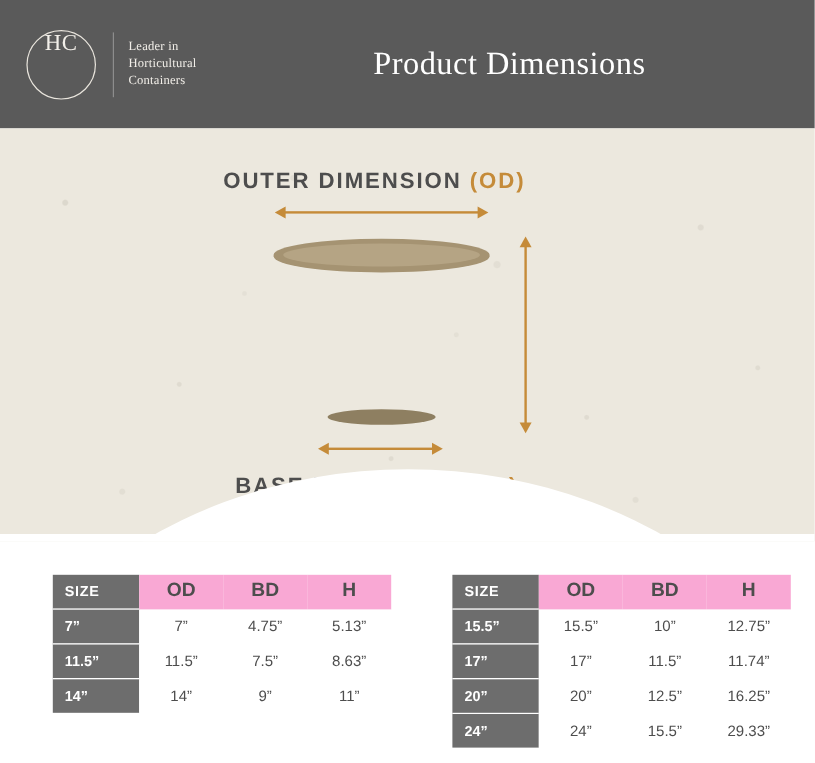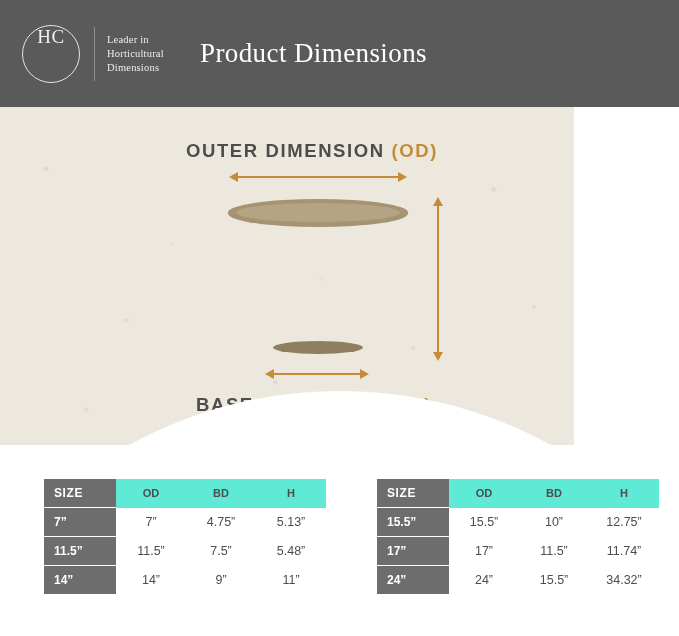--- a/index.html
+++ b/index.html
@@ -62,32 +62,33 @@
   }
   .logo-text {
     color: #f1eee8;
     font-size: 10.5px;
     line-height: 14px;
     font-family: "Liberation Serif", serif;
     letter-spacing: 0.2px;
   }
   .header-title {
     flex: 1;
+    text-align: center;
     color: #ffffff;
     font-family: "Liberation Serif", serif;
     font-size: 27px;
     letter-spacing: 0.4px;
     padding-right: 30px;
   }
 
   
   .panel {
     position: absolute;
     left: 0; top: 107px;
-    width: 574px;
+    width: 679px;
     height: 344px;
     background: #ece8de;
     overflow: hidden;
   }
   .panel-speckle {
     position: absolute;
     inset: 0;
     opacity: 0.55;
     background-image:
       radial-gradient(circle at 8% 18%, rgba(160,155,140,0.35) 0 2px, transparent 3px),
@@ -256,25 +257,25 @@
     background: #6d6d6d;
     color: #ffffff;
     font-weight: bold;
     letter-spacing: 0.6px;
     width: 62px;
     font-size: 12px;
     text-align: left;
     padding-left: 10px;
   }
   table.dim th.col-head {
-    background: #5eead4;
+    background: #f9a8d4;
     color: #4d4d4d;
     font-weight: bold;
     width: 70px;
-    font-size: 11px;
+    font-size: 16px;
   }
   table.dim td.size-cell {
     background: #6d6d6d;
     color: #ffffff;
     font-weight: bold;
     text-align: left;
     padding-left: 10px;
     font-size: 12px;
     border-top: 1px solid #ffffff;
   }
@@ -291,21 +292,21 @@
 
   <div class="header">
     <div class="logo-block">
       <div class="logo-circle">
         <span class="hc">HC</span>
       </div>
       <div class="logo-divider"></div>
       <div class="logo-text">
         <div>Leader in</div>
         <div>Horticultural</div>
-        <div>Dimensions</div>
+        <div>Containers</div>
       </div>
     </div>
     <div class="header-title">Product Dimensions</div>
   </div>
 
   <div class="panel">
     <div class="panel-speckle"></div>
 
     <div class="label od-label"><span>OUTER DIMENSION </span><span class="accent">(OD)</span></div>
 
@@ -343,21 +344,21 @@
             <tr>
               <td class="size-cell">7”</td>
               <td class="val-cell">7”</td>
               <td class="val-cell">4.75”</td>
               <td class="val-cell">5.13”</td>
             </tr>
             <tr>
               <td class="size-cell">11.5”</td>
               <td class="val-cell">11.5”</td>
               <td class="val-cell">7.5”</td>
-              <td class="val-cell">5.48”</td>
+              <td class="val-cell">8.63”</td>
             </tr>
             <tr>
               <td class="size-cell">14”</td>
               <td class="val-cell">14”</td>
               <td class="val-cell">9”</td>
               <td class="val-cell">11”</td>
             </tr>
           </tbody>
         </table>
     </div>
@@ -378,23 +379,29 @@
               <td class="val-cell">10”</td>
               <td class="val-cell">12.75”</td>
             </tr>
             <tr>
               <td class="size-cell">17”</td>
               <td class="val-cell">17”</td>
               <td class="val-cell">11.5”</td>
               <td class="val-cell">11.74”</td>
             </tr>
             <tr>
+              <td class="size-cell">20”</td>
+              <td class="val-cell">20”</td>
+              <td class="val-cell">12.5”</td>
+              <td class="val-cell">16.25”</td>
+            </tr>
+            <tr>
               <td class="size-cell">24”</td>
               <td class="val-cell">24”</td>
               <td class="val-cell">15.5”</td>
-              <td class="val-cell">34.32”</td>
+              <td class="val-cell">29.33”</td>
             </tr>
           </tbody>
         </table>
     </div>
   </div>
 
 </div>
 
 </body></html>

